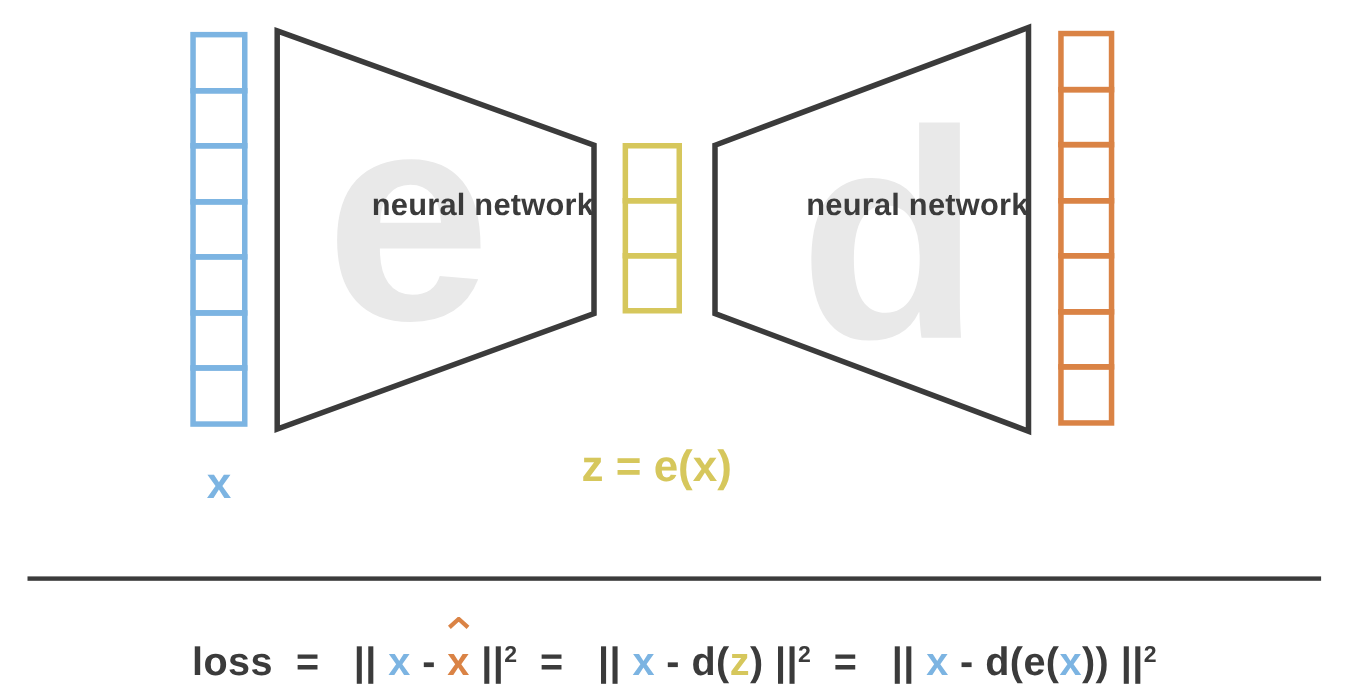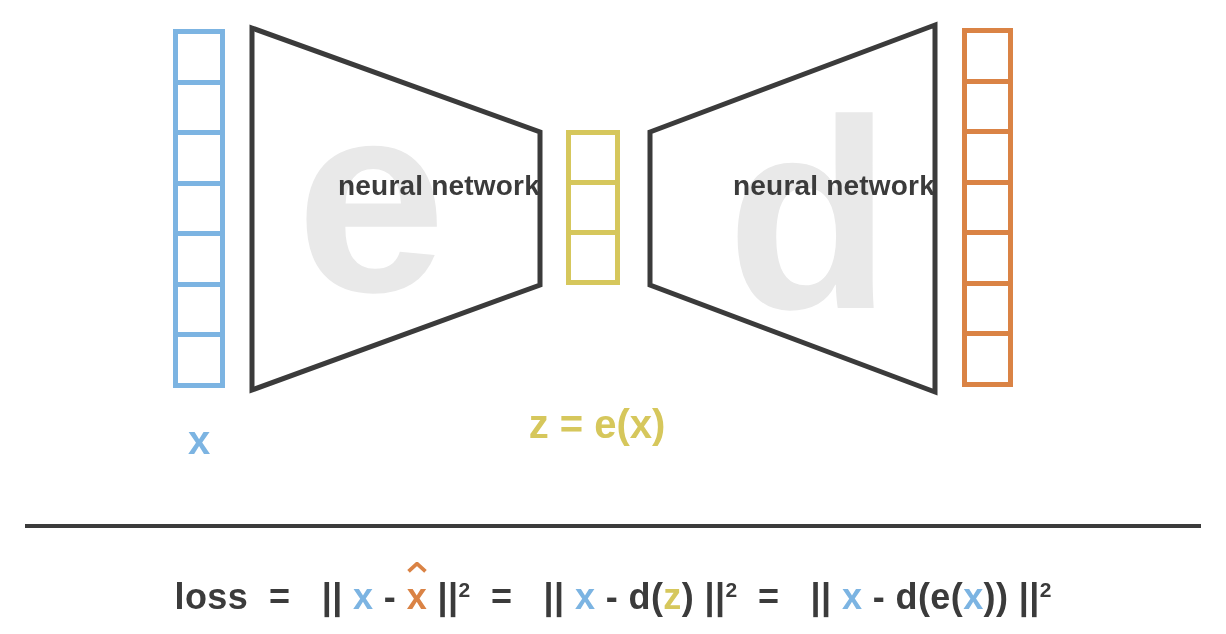--- a/index.html
+++ b/index.html
@@ -33,21 +33,21 @@
   }
   #label-x{left:173px;top:418px;width:52px;color:var(--blue);}
   #label-z{left:497px;top:402px;width:200px;color:var(--yellow);}
   #label-xhat{left:888px;top:418px;width:200px;color:var(--orange);}
   .hatwrap{position:relative;display:inline-block;}
   .hat{position:absolute;left:50%;transform:translateX(-50%);top:-14px;width:26px;height:13px;}
   .hat polyline{fill:none;stroke:currentColor;stroke-width:5;stroke-linejoin:miter;}
   .rule{position:absolute;left:25px;top:524px;width:1176px;height:4px;background:var(--dark);}
   .formula{
     position:absolute;left:0;top:566px;width:100%;text-align:center;
-    font-size:36px;line-height:48px;font-weight:bold;white-space:pre;
+    font-size:36px;line-height:60px;font-weight:bold;white-space:pre;
     color:var(--dark);letter-spacing:0.4px;
   }
   .formula .hat{width:22px;height:11px;top:-11px;}
   .formula .hat polyline{stroke-width:4.5;}
   .sup{font-size:21px;vertical-align:12px;letter-spacing:0;}
   .c-dark{color:var(--dark);}
   .c-blue{color:var(--blue);}
   .c-yellow{color:var(--yellow);}
   .c-orange{color:var(--orange);}
 </style>

